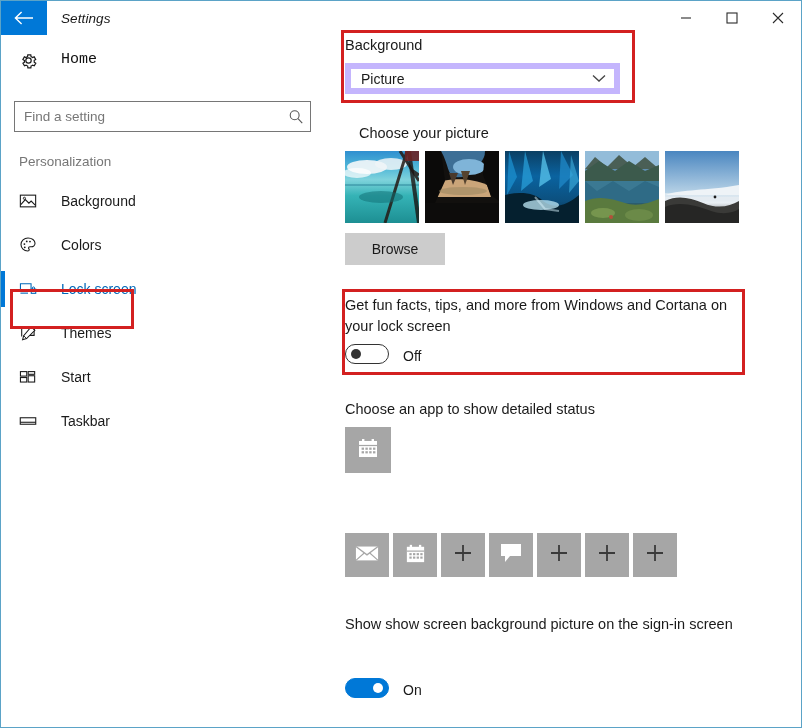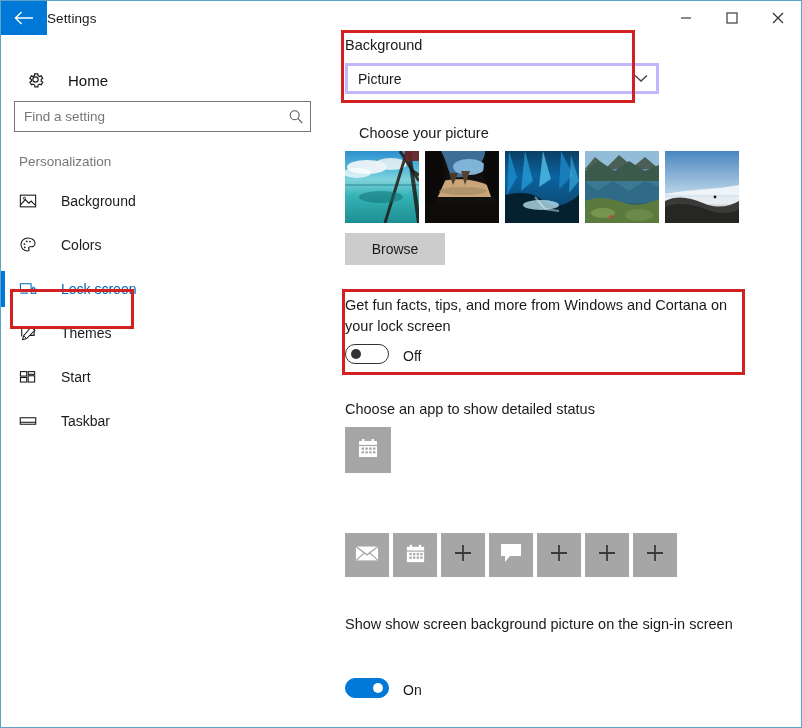--- a/index.html
+++ b/index.html
@@ -34,23 +34,25 @@
     background: #0078d7;
     display: flex;
     align-items: center;
     justify-content: center;
     cursor: pointer;
   }
   .back-btn svg { display: block; }
   .win-title {
     display: flex;
     align-items: center;
+    padding-left: 14px;
     font-size: 13.5px;
     color: #1a1a1a;
     letter-spacing: .1px;
+    font-style: italic;
   }
   .win-controls {
     margin-left: auto;
     display: flex;
   }
   .win-btn {
     width: 46px;
     height: 34px;
     display: flex;
     align-items: center;
@@ -61,25 +63,26 @@
   
   .sidebar {
     position: absolute;
     left: 1px; top: 34px;
     width: 332px;
     height: 692px;
     background: #ffffff;
   }
   .home-row {
     display: flex;
-    align-items: flex-end;
+    align-items: flex-start;
     height: 38px;
     margin-top: 16px;
-    padding-left: 24px;
-    cursor: pointer;
+    padding-left: 17px;
+    cursor: pointer;
+    font-family: Liberation Mono, monospace;
   }
   .home-row .ico { width: 32px; display:flex; align-items:center; }
   .home-row .lbl {
     font-size: 15px;
     color: #111;
     padding-left: 10px;
   }
   .search-wrap {
     margin: 12px 0 0 12px;
     width: 297px;
@@ -152,23 +155,23 @@
     width: 467px;
     height: 692px;
     background: #ffffff;
     overflow: hidden;
   }
   .lbl-head {
     font-size: 14.5px;
     color: #1a1a1a;
   }
   .combo {
-    width: 314px;
+    width: 275px;
     height: 31px;
-    border: 3px solid #c4b5fd;
+    border: 6px solid #c4b5fd;
     background: #fff;
     box-sizing: border-box;
     display: flex;
     align-items: center;
     cursor: pointer;
   }
   .combo .val {
     flex: 1;
     padding-left: 10px;
     font-size: 14px;

